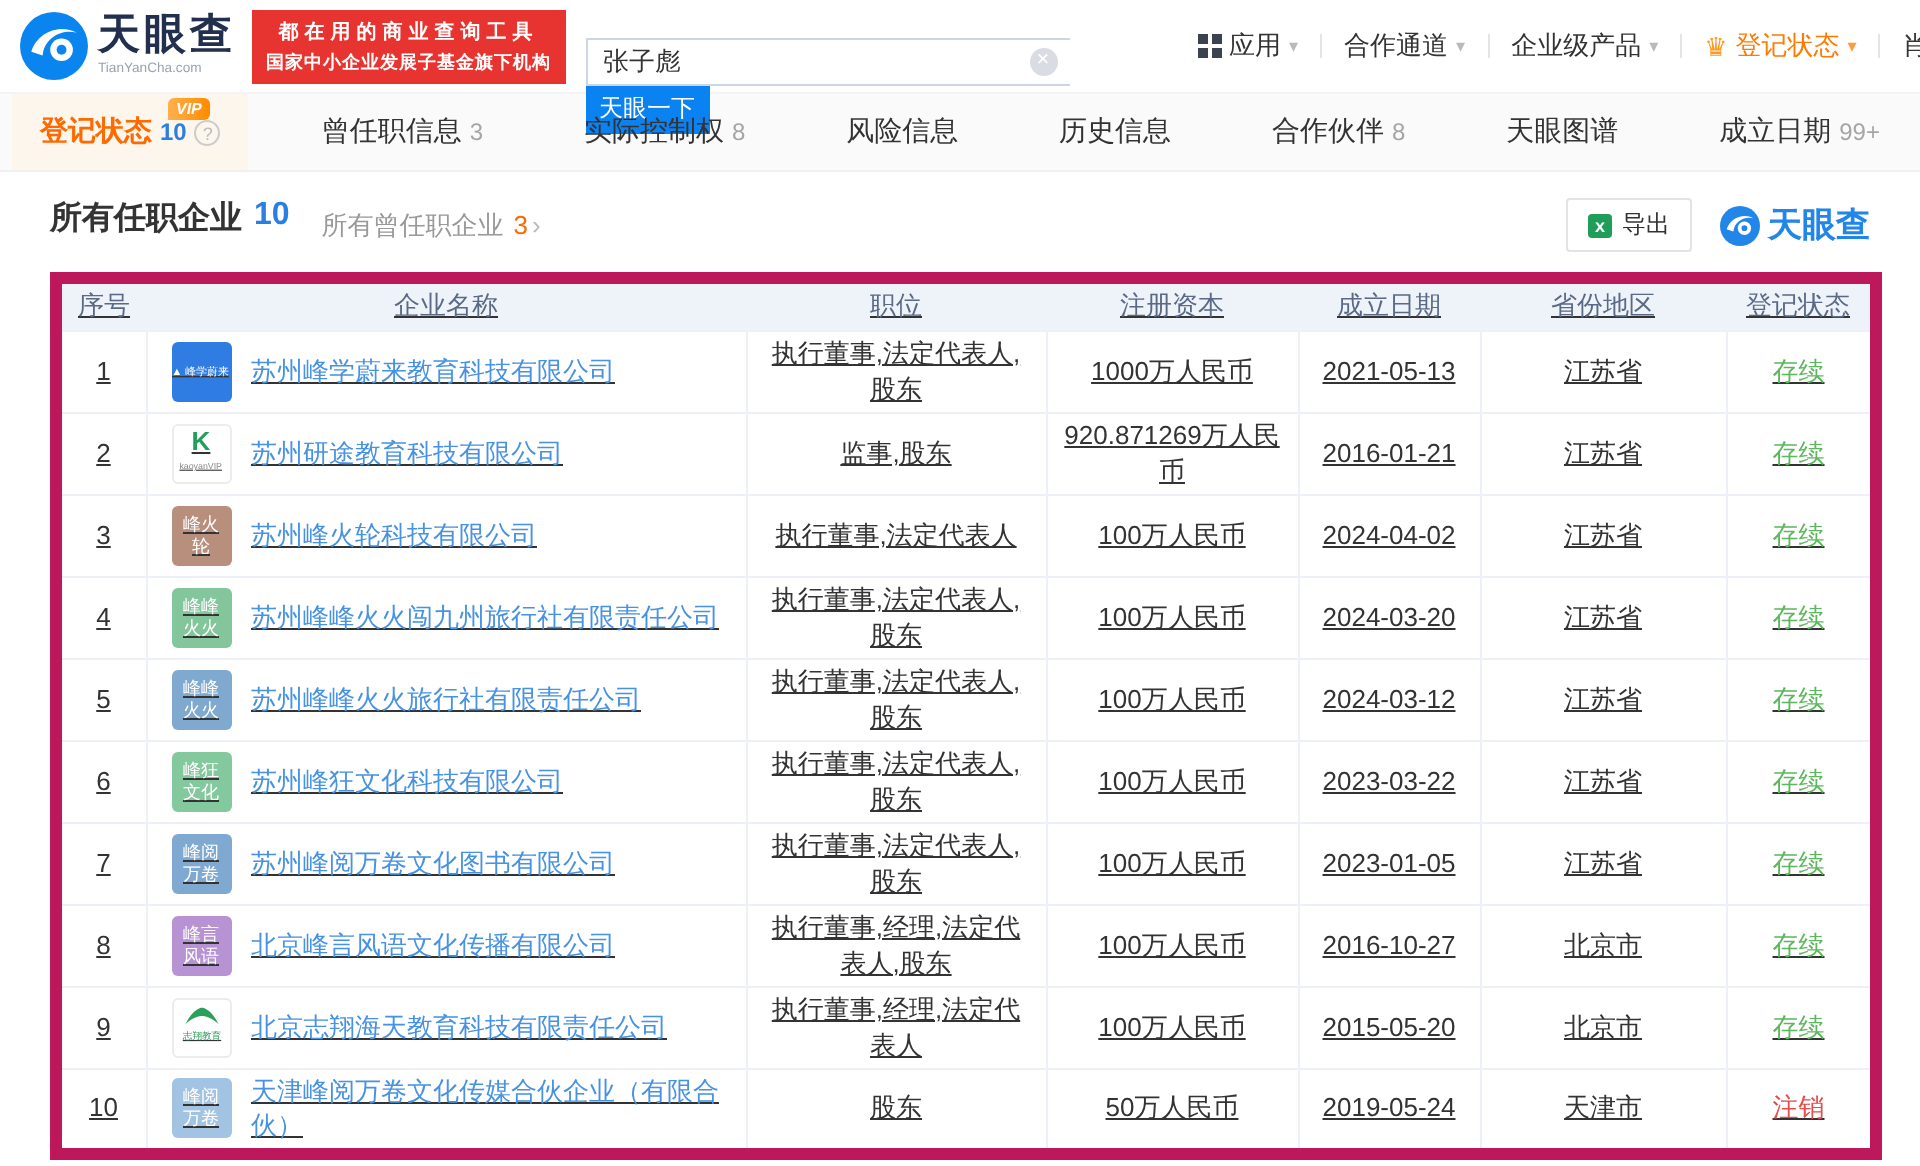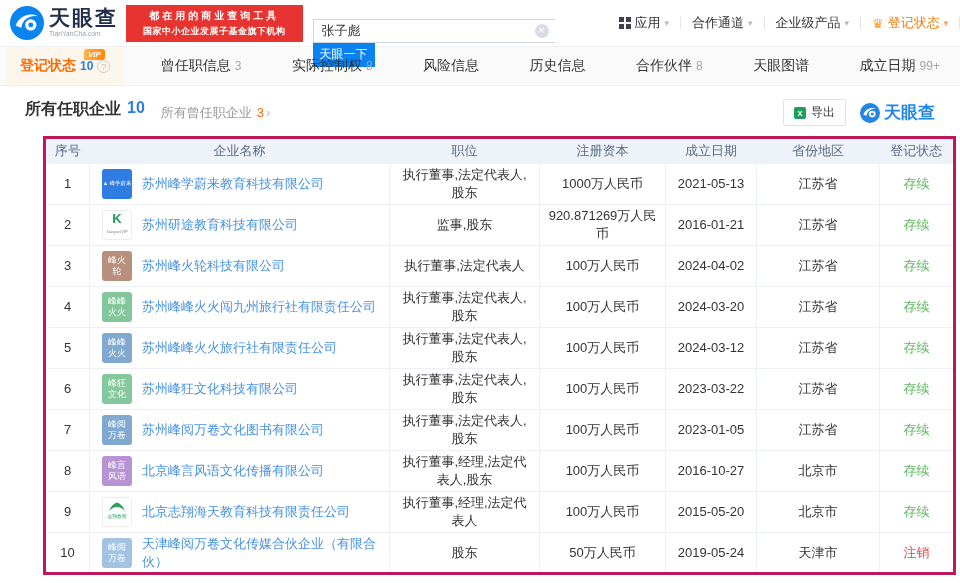--- a/index.html
+++ b/index.html
@@ -6,21 +6,21 @@
   html,body { width:960px; height:583px; background:#fff; overflow:hidden;
     font-family:"Liberation Sans","DejaVu Sans",sans-serif; color:#333; }
 
   
   .hdr { height:46px; display:flex; align-items:center; padding:0 12px 0 10px;
     background:#fff; position:relative; }
   .logo { display:flex; align-items:center; gap:5px; flex:none; }
   .logo svg { display:block; }
   .logo-cn { font-size:21px; font-weight:bold; color:#22304d; letter-spacing:2px; line-height:1; }
   .logo-en { font-size:8px; color:#9aa3ad; margin-top:2px; transform:scale(.85); transform-origin:left top; }
-  .banner { background:#e83430; color:#fff; margin-left:8px; padding:4px 17px; text-align:center; flex:none; }
+  .banner { background:#e83430; color:#fff; margin-left:8px; padding:4px 7px; text-align:center; flex:none; }
   .banner .l1 { font-size:10px; font-weight:bold; letter-spacing:3px; white-space:nowrap; }
   .banner .l2 { font-size:9px; font-weight:bold; letter-spacing:.5px; margin-top:2px; white-space:nowrap; }
 
   .search-area { margin-left:10px; width:306px; flex:none; }
   .search-tabs { display:flex; font-size:12px; color:#333; margin-bottom:21px;text-align:right; }
   .stab { padding:2px 10px; cursor:pointer; line-height:14px; }
   .stab.active { background:#0b82f1; color:#fff; }
   .search-row { display:flex;flex-direction:column; }
   .search-input-wrap { position:relative; width:242px; height:24px;
     border:1px solid #cdd6e4; border-right:none; background:#fff; }
@@ -74,22 +74,22 @@
   .sec-right { margin-left:auto; display:flex; align-items:center; gap:14px; }
   .export-btn { display:flex; align-items:center; gap:5px; border:1px solid #e3e3e3;
     border-radius:2px; background:#fff; font-size:12px; color:#333; padding:4px 10px;
     cursor:pointer; font-family:inherit; }
   .excel-icon { width:12px; height:12px; background:#1f9e5a; border-radius:2px;
     color:#fff; font-size:9px; font-weight:bold; line-height:12px; text-align:center; }
   .watermark { display:flex; align-items:center; gap:4px; color:#2186e8;
     font-size:17px; font-weight:bold; }
 
   
-  table { width:910px; margin:0 43px; border-collapse:collapse; table-layout:fixed;
-    font-size:13px; border:3px solid #be185d; }
+  table { width:910px; margin:0 25px; border-collapse:collapse; table-layout:fixed;
+    font-size:13px; border:6px solid #be185d;text-decoration:underline; }
   col.c-no{width:45px} col.c-name{width:300px} col.c-pos{width:150px}
   col.c-cap{width:126px} col.c-date{width:91px} col.c-reg{width:123px} col.c-st{width:75px}
   thead th { background:#eef3fa; color:#5a6a85; font-weight:normal; height:26px;
     font-size:13px; }
   tbody td { border:1px solid #edf1f7; height:41px; text-align:center; color:#333;
     padding:2px 6px; line-height:1.35; }
   td.company-cell { text-align:left; padding:2px 4px 2px 12px; }
   .company-inner { display:flex; align-items:center; gap:10px; }
   .logo-box { width:30px; height:30px; border-radius:3px; flex:none; display:flex;
     flex-direction:column; align-items:center; justify-content:center; overflow:hidden; }

